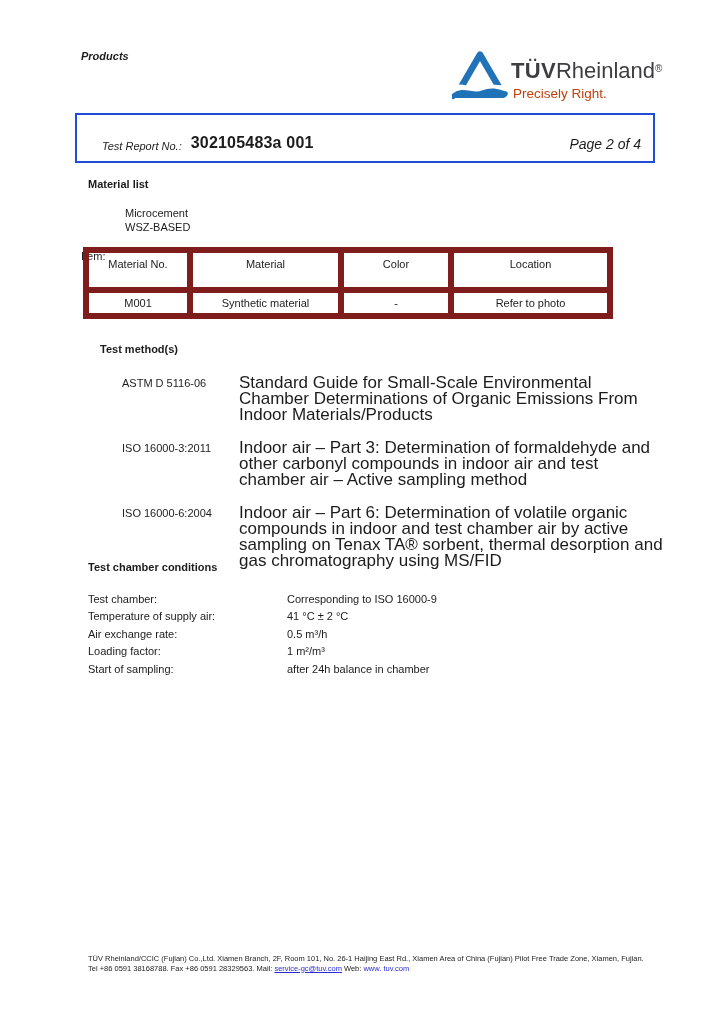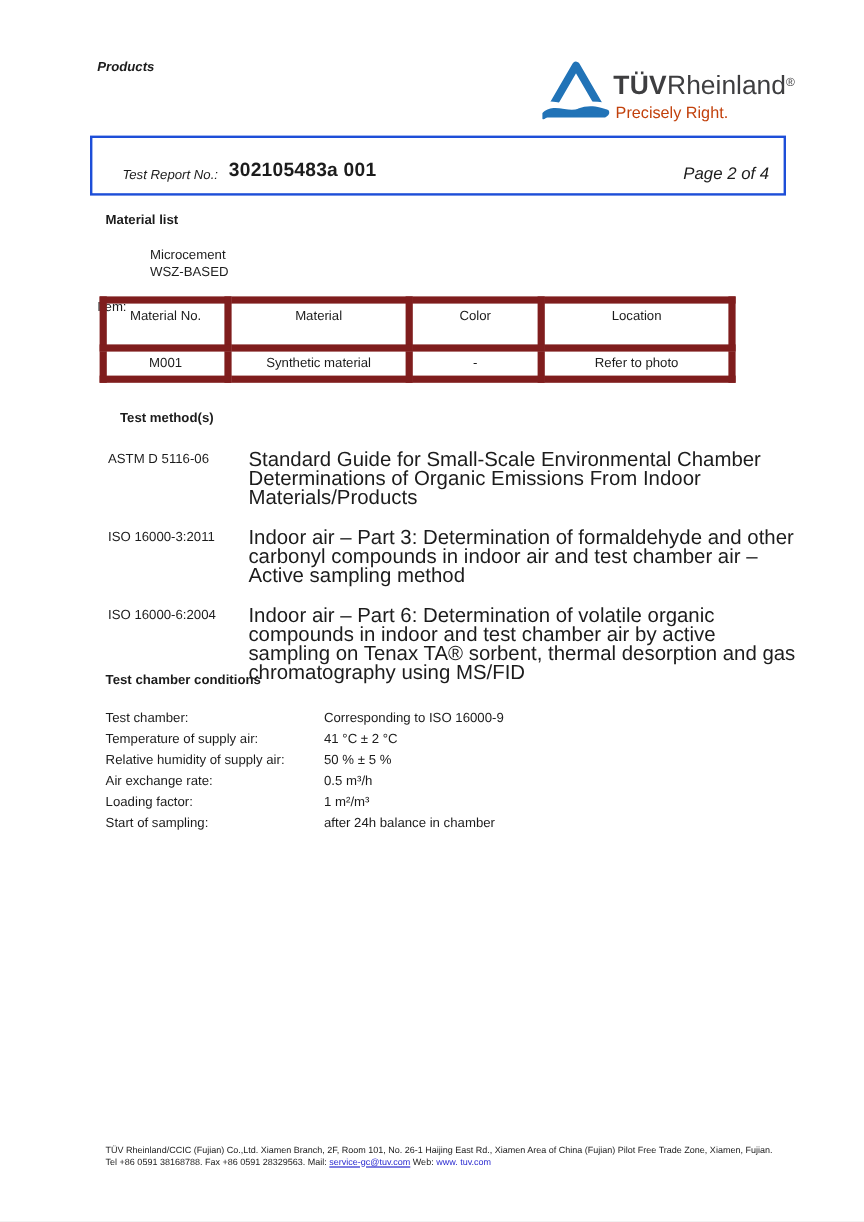--- a/index.html
+++ b/index.html
@@ -49,27 +49,27 @@
   .mat-table td,.mat-table th{
     border:6px solid #7f1d1d;
     font-size:11px;font-weight:normal;
     text-align:center;padding:0;
   }
   .mat-table th{height:29px;vertical-align:top;padding-top:5px;}
   .mat-table td{height:20px;vertical-align:middle;}
 
   
   .methods{left:90px;top:375px;width:575px;}
-  .method{display:flex;margin-bottom:17px;}
+  .method{display:flex;margin-bottom:17px;margin-left:32px;}
   .method-code{width:117px;flex:none;font-size:11px;line-height:16px;}
   .method-desc{width:458px;font-size:17px;line-height:16px;}
 
   
   .conditions{left:88px;top:593px;font-size:11px;}
-  .cond-row{display:flex;height:17.4px;align-items:flex-start;}
+  .cond-row{display:flex;height:17.4px;align-items:flex-start;gap:17px;}
   .cond-label{width:182px;flex:none;}
 
   
   .footer{left:88px;top:954px;width:560px;font-size:7.5px;line-height:9.6px;color:#222;}
   .footer a{color:#2b2bd0;text-decoration:none;}
   .footer a.email{text-decoration:underline;margin-top:47px;}
 </style>
 </head>
 <body>
 
@@ -148,24 +148,20 @@
   <div class="abs conditions">
     <div class="cond-row">
       <div class="cond-label">Test chamber:</div>
       <div class="cond-value">Corresponding to ISO 16000-9</div>
     </div>
     <div class="cond-row">
       <div class="cond-label">Temperature of supply air:</div>
       <div class="cond-value">41 °C ± 2 °C</div>
     </div>
     <div class="cond-row">
-      <div class="cond-label">Relative humidity of supply air:</div>
-      <div class="cond-value">50 % ± 5 %</div>
-    </div>
-    <div class="cond-row">
       <div class="cond-label">Air exchange rate:</div>
       <div class="cond-value">0.5 m³/h</div>
     </div>
     <div class="cond-row">
       <div class="cond-label">Loading factor:</div>
       <div class="cond-value">1 m²/m³</div>
     </div>
     <div class="cond-row">
       <div class="cond-label">Start of sampling:</div>
       <div class="cond-value">after 24h balance in chamber</div>

